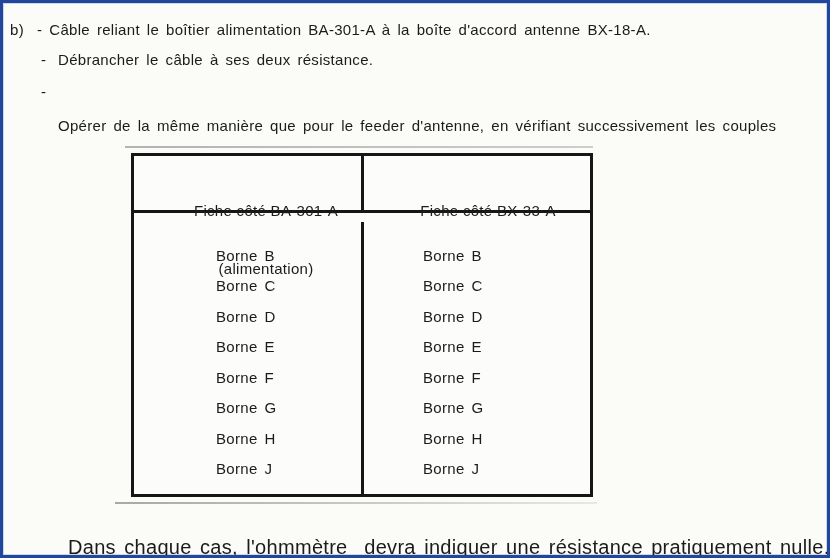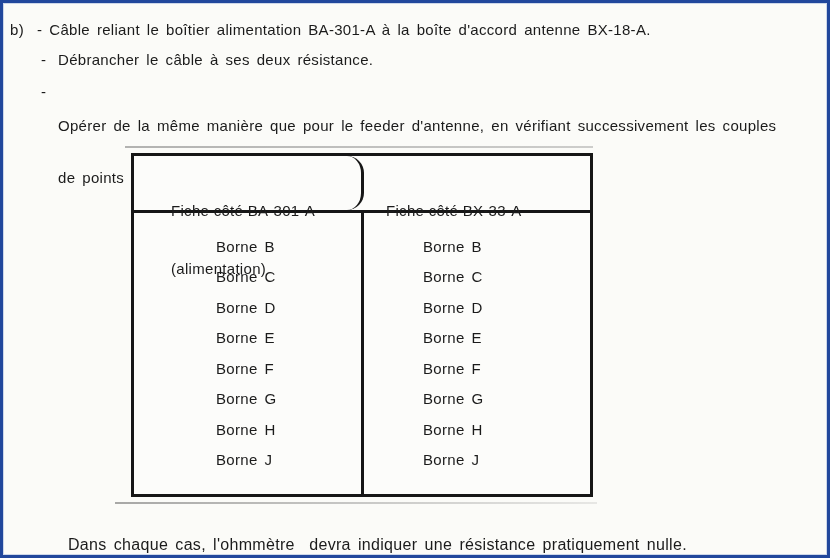--- a/index.html
+++ b/index.html
@@ -28,21 +28,21 @@
     line-height: 17px;
   }
   .flexline {
     display: flex;
   }
   .marker {
     white-space: pre;
   }
   .intro-marker { width: 27px; }
   .bullet-marker { width: 17px; }
-  .wrapline { display: block; }
+  .wrapline { display: block; text-align: center; }
   .wrapline + .wrapline { margin-top: 1px; }
 
   
   .ctable {
     position: absolute;
     left: 128px;
     top: 150px;
     width: 462px;
     height: 344px;
     box-sizing: border-box;
@@ -57,39 +57,39 @@
     height: 57px;
     box-sizing: border-box;
     flex: none;
   }
   .th {
     box-sizing: border-box;
     font-size: 15px;
     letter-spacing: 0.3px;
     line-height: 19px;
     white-space: pre;
-    border-radius: 17px;
   }
   .th1 {
     width: 230px;
     flex: none;
     border-right: 3px solid #161616;
     padding: 7px 0 0 37px;
   }
   .th2 {
     flex: 1;
     padding: 7px 0 0 22px;
   }
   .tbody {
     flex: 1;
     display: flex;
   }
   .bcol {
     box-sizing: border-box;
     padding-top: 18px;
+    margin-top: 9px;
   }
   .bcol1 {
     width: 230px;
     flex: none;
     border-right: 3px solid #161616;
     padding-left: 82px;
   }
   .bcol2 {
     flex: 1;
     padding-left: 59px;
@@ -119,21 +119,21 @@
     top: 499px;
     width: 482px;
     height: 2px;
     background: linear-gradient(to right, rgba(85,85,85,0.5), rgba(150,150,150,0.2));
   }
 
   .footer-line {
     position: absolute;
     left: 65px;
     top: 533px;
-    font-size: 16px;
+    font-size: 20px;
     letter-spacing: 0.3px;
     word-spacing: 2.5px;
     white-space: pre;
   }
 </style>
 </head>
 <body>
 
 <div class="page">
 

